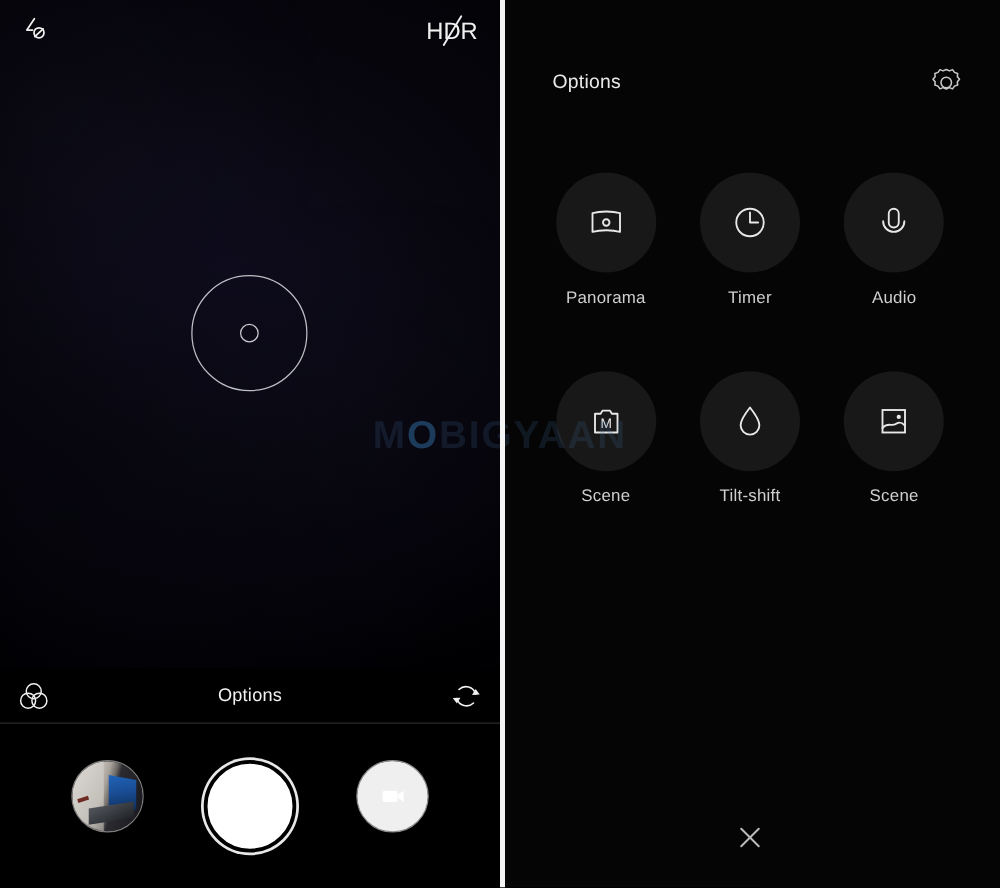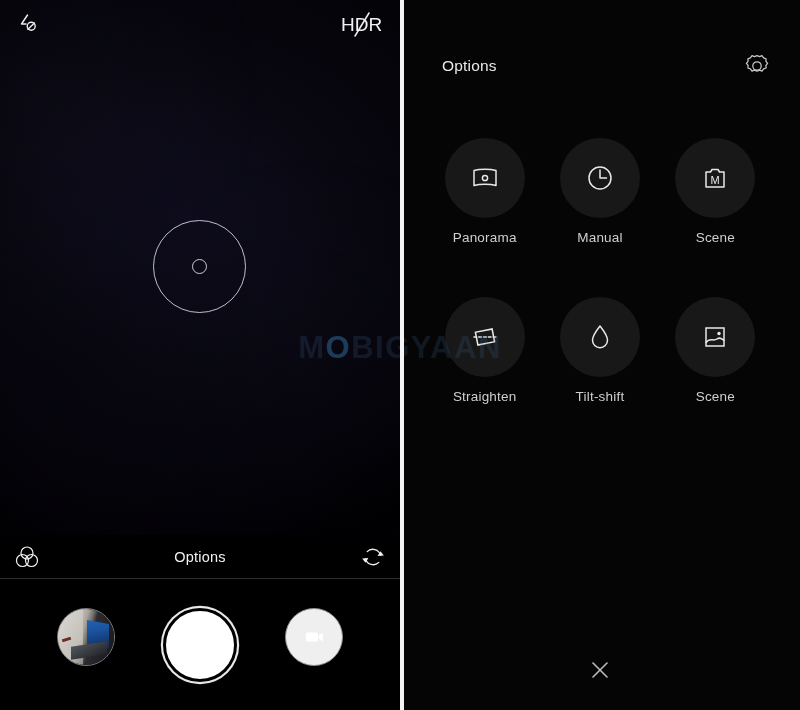--- a/index.html
+++ b/index.html
@@ -404,43 +404,43 @@
         <div class="op-label">Panorama</div>
       </div>
 
       <div class="op-item">
         <div class="op-circle">
           <svg width="40" height="40" viewBox="0 0 40 40">
             <circle cx="20" cy="20" r="11" fill="none" stroke="#e8e8e8" stroke-width="1.5"></circle>
             <path d="M20 12 L20 20 L26.5 20" fill="none" stroke="#e8e8e8" stroke-width="1.5" stroke-linecap="round" stroke-linejoin="round"></path>
           </svg>
         </div>
-        <div class="op-label">Manual</div>
-      </div>
-
+        <div class="op-label">Timer</div>
+      </div>
+
+      <div class="op-item">
+        <div class="op-circle">
+          <svg width="40" height="40" viewBox="0 0 40 40">
+            <rect x="16" y="9" width="8" height="15" rx="4" fill="none" stroke="#e8e8e8" stroke-width="1.5"></rect>
+            <path d="M11.5 19 A8.5 8.5 0 0 0 28.5 19" fill="none" stroke="#e8e8e8" stroke-width="1.5" stroke-linecap="round"></path>
+          </svg>
+        </div>
+        <div class="op-label">Audio</div>
+      </div>
 
       <div class="op-item">
         <div class="op-circle">
           <svg width="40" height="40" viewBox="0 0 40 40">
             <path d="M11 29 L11 14 L15.5 14 L17 11.5 L23 11.5 L24.5 14 L29 14 L29 29 Z" fill="none" stroke="#e8e8e8" stroke-width="1.5" stroke-linejoin="round"></path>
             <text x="20" y="25.5" text-anchor="middle" font-family="Liberation Sans, sans-serif" font-size="11" fill="#e8e8e8">M</text>
           </svg>
         </div>
         <div class="op-label">Scene</div>
       </div>
 
-      <div class="op-item">
-        <div class="op-circle">
-          <svg width="40" height="40" viewBox="0 0 40 40">
-            <rect x="11.5" y="13.5" width="17" height="13" fill="none" stroke="#e8e8e8" stroke-width="1.5" transform="rotate(-11 20 20)"></rect>
-            <line x1="9" y1="20" x2="31" y2="20" stroke="#e8e8e8" stroke-width="1.6" stroke-dasharray="2.6 2.2" stroke-linecap="round"></line>
-          </svg>
-        </div>
-        <div class="op-label">Straighten</div>
-      </div>
 
 
 
       <div class="op-item">
         <div class="op-circle">
           <svg width="40" height="40" viewBox="0 0 40 40">
             <path d="M20 9 C20 9 27.5 18.5 27.5 23.2 A7.5 7.5 0 0 1 12.5 23.2 C12.5 18.5 20 9 20 9 Z" fill="none" stroke="#e8e8e8" stroke-width="1.5" stroke-linejoin="round"></path>
           </svg>
         </div>
         <div class="op-label">Tilt-shift</div>

